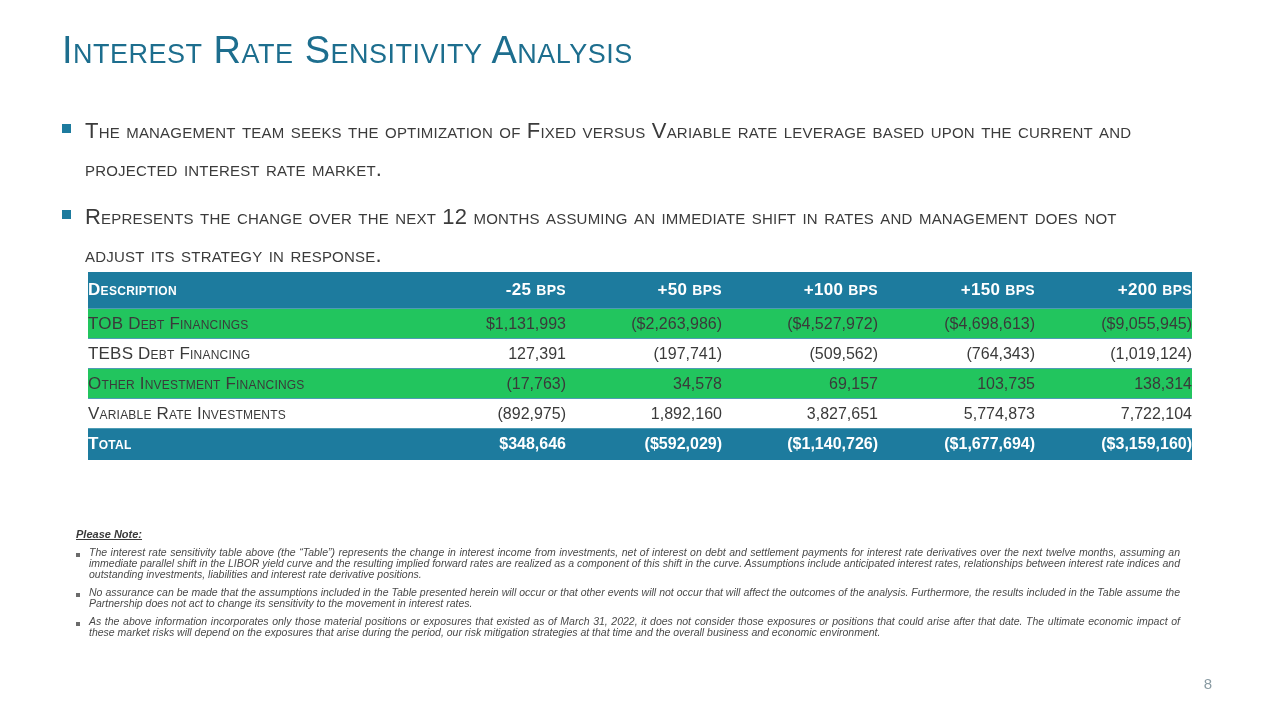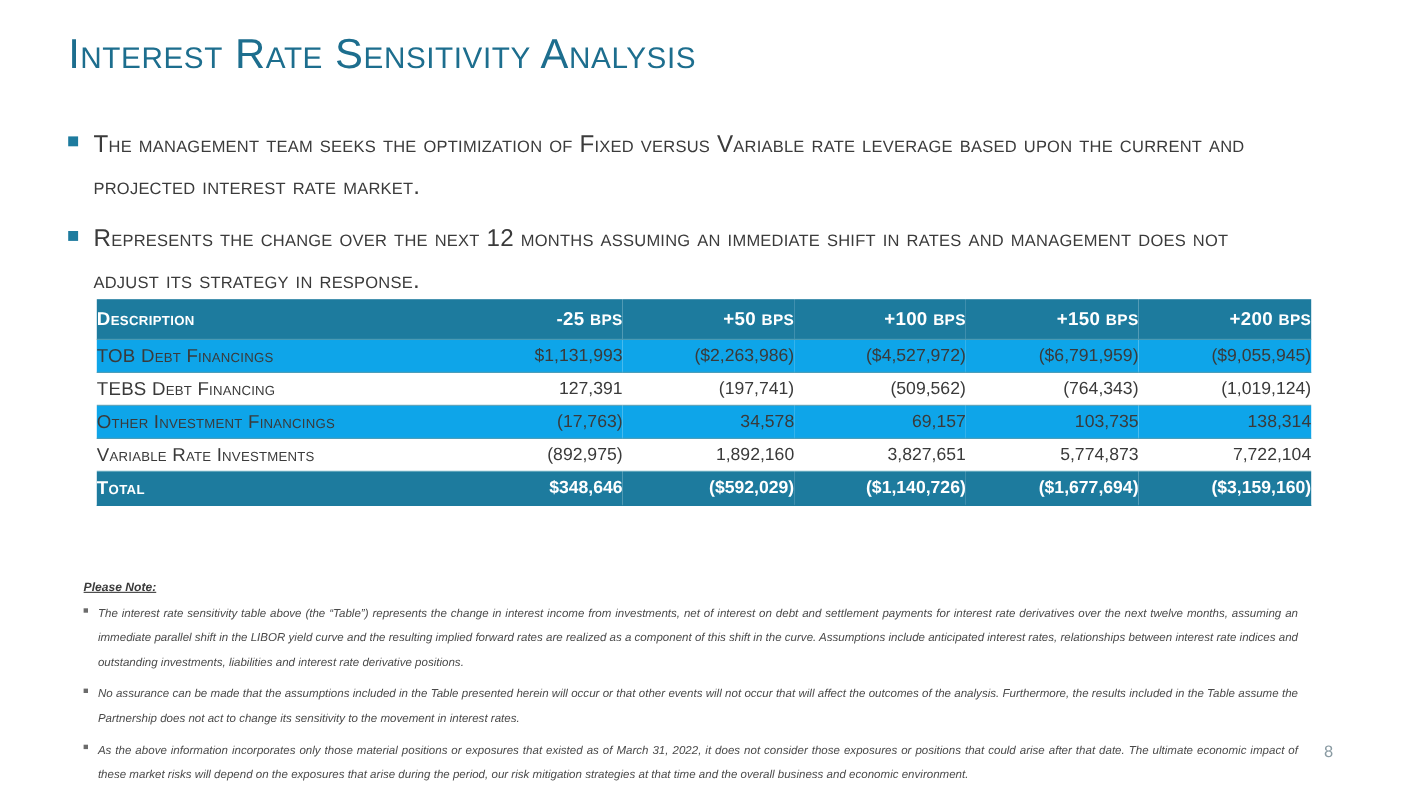--- a/index.html
+++ b/index.html
@@ -81,21 +81,21 @@
     letter-spacing: 0.3px;
     height: 36px;
     vertical-align: middle;
   }
   .th-desc { text-align: left;  padding-left: 14px; }
   .th-num  { text-align: right; padding-right: 22px; }
   .th-num .bps {
     font-size: 14px;
     font-weight: bold;
   }
-  .row-alt  td { background: #0ea5e9; }
+  .row-alt  td { background: #22c55e; }
   .row-plain td { background: #ffffff; }
   .cell-desc, .cell-num {
     font-family: "Liberation Sans", sans-serif;
     font-size: 16px;
     color: #3a3a3a;
     height: 29px;
     vertical-align: middle;
     border-top: 1px solid #4e9cb5;
     border-bottom: 1px solid #4e9cb5;
   }
@@ -152,21 +152,21 @@
     width: 4px;
     height: 4px;
     background: #6b6b6b;
     margin-top: 6px;
     margin-right: 9px;
     flex: 0 0 auto;
   }
   .fn-text {
     font-family: "Liberation Sans", sans-serif;
     font-size: 10.5px;
-    line-height: 22px;
+    line-height: 11px;
     font-style: italic;
     color: #4a4a4a;
     text-align: justify;
     flex: 1 1 auto;
   }
 
   
   #page-number {
     position: absolute;
     right: 68px;
@@ -202,21 +202,21 @@
       <th class="th-num" style="width:157px;"><span>+150</span> <span class="bps">BPS</span></th>
       <th class="th-num" style="width:157px;"><span>+200</span> <span class="bps">BPS</span></th>
     </tr>
   </thead>
   <tbody id="table-body">
       <tr class="row-alt">
         <td class="cell-desc">TOB Debt Financings</td>
         <td class="cell-num">$1,131,993</td>
         <td class="cell-num">($2,263,986)</td>
         <td class="cell-num">($4,527,972)</td>
-        <td class="cell-num">($6,791,959)</td>
+        <td class="cell-num">($4,698,613)</td>
         <td class="cell-num">($9,055,945)</td>
       </tr>
       <tr class="row-plain">
         <td class="cell-desc">TEBS Debt Financing</td>
         <td class="cell-num">127,391</td>
         <td class="cell-num">(197,741)</td>
         <td class="cell-num">(509,562)</td>
         <td class="cell-num">(764,343)</td>
         <td class="cell-num">(1,019,124)</td>
       </tr>

